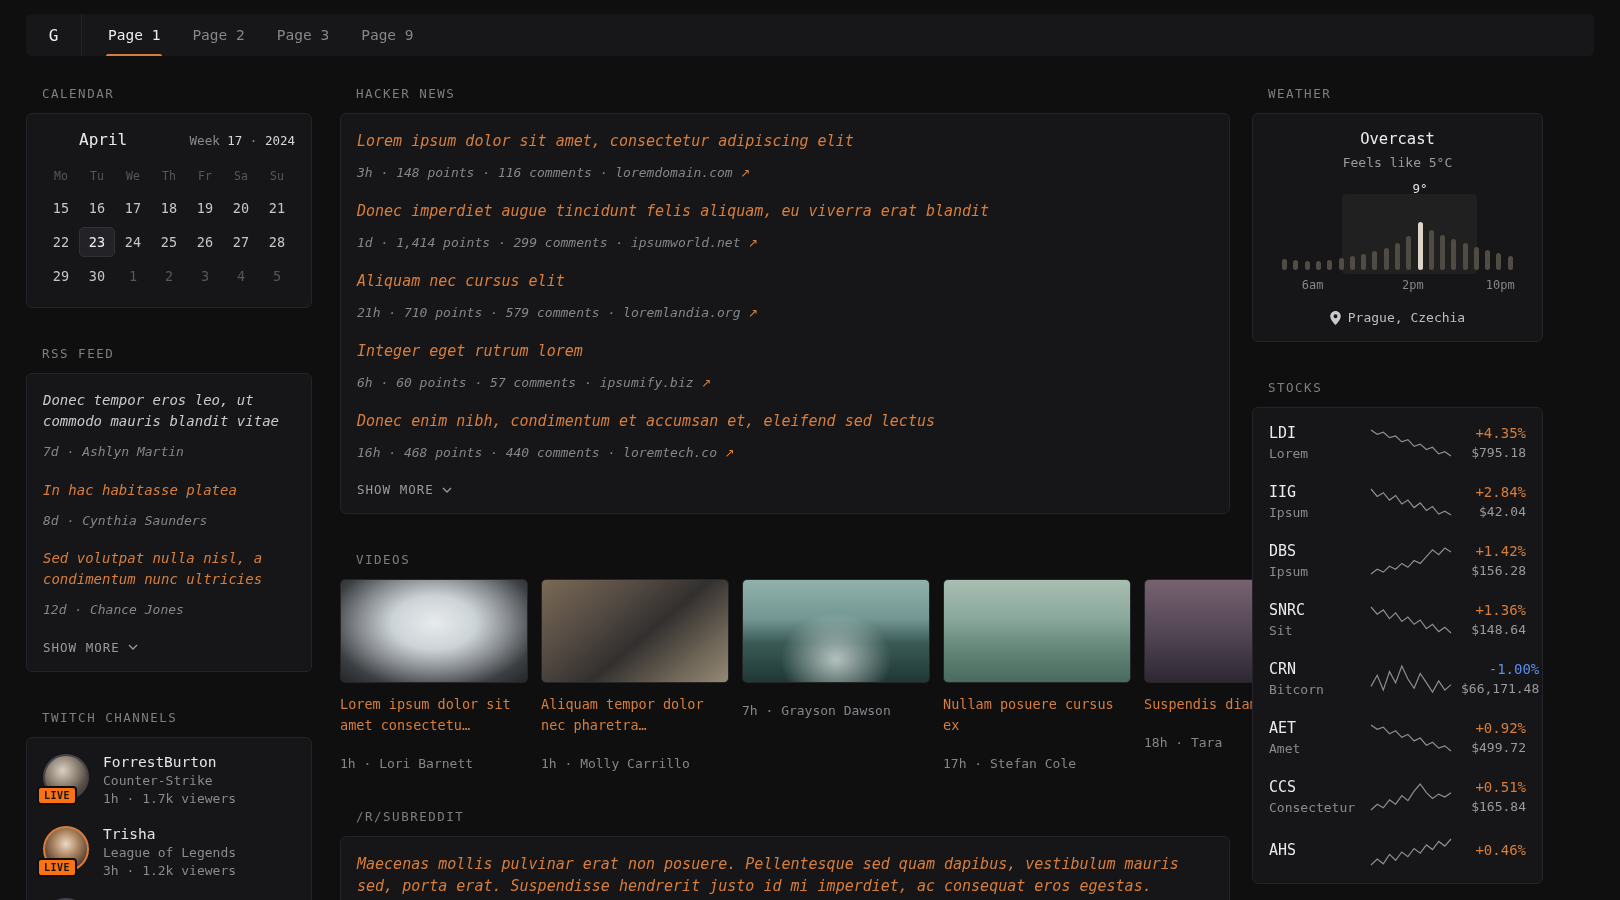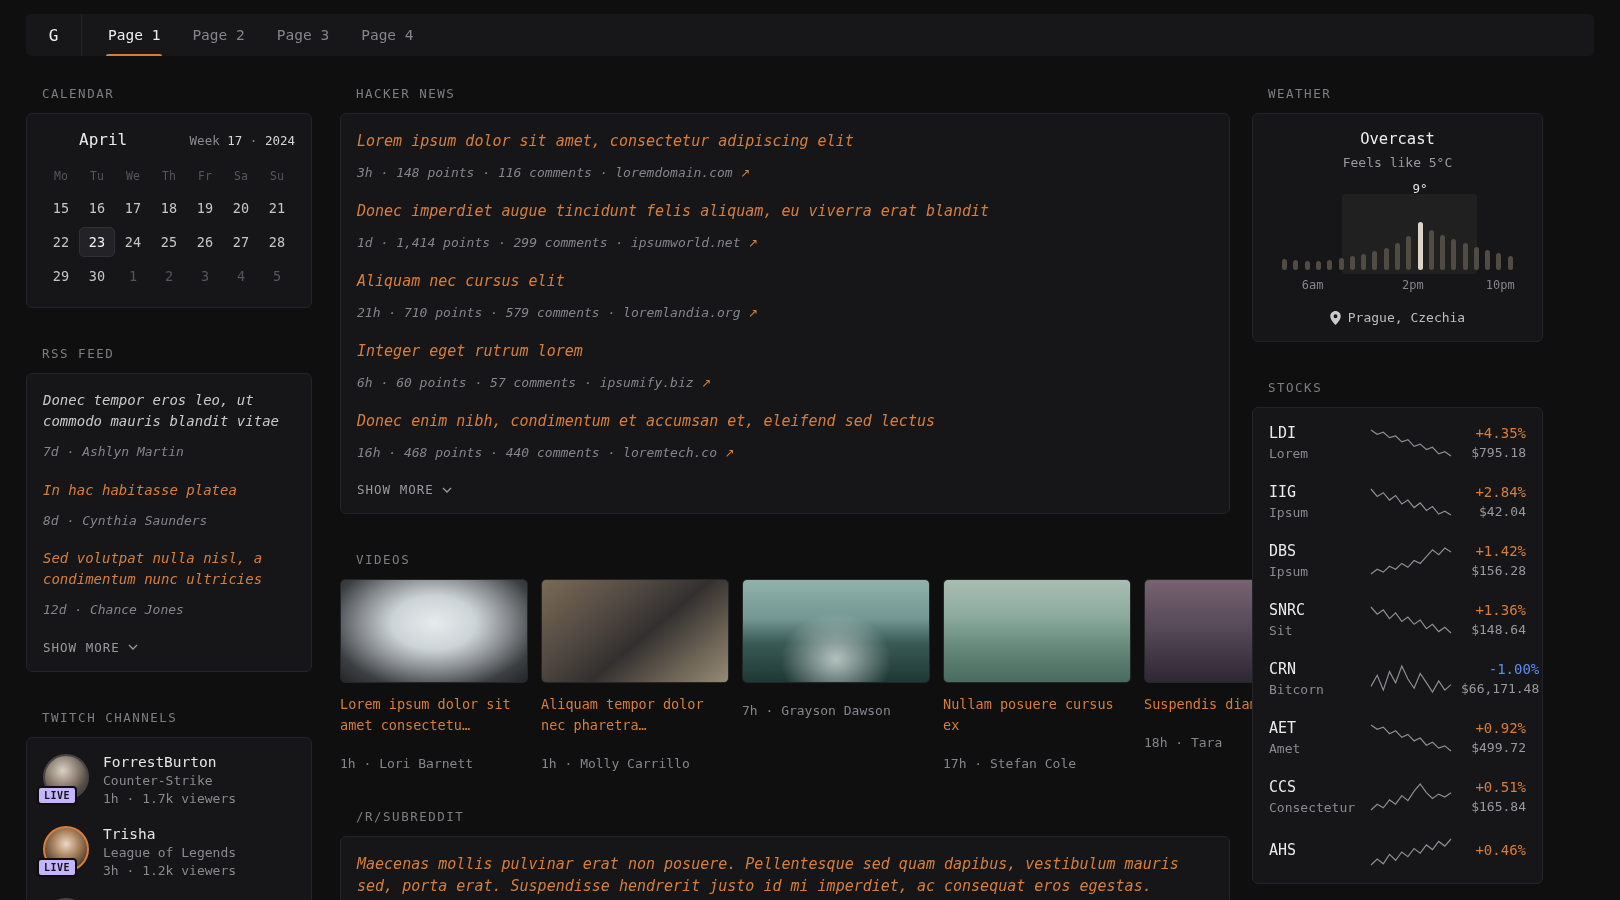--- a/index.html
+++ b/index.html
@@ -77,21 +77,21 @@
 
   
   .channel { display:flex; gap:14px; margin-bottom:20px; align-items:flex-start; }
   .avatar-wrap { position:relative; flex:none; }
   .avatar { width:46px; height:46px; border-radius:50%; border:2px solid #44444a; }
   .avatar.ring-accent { border-color:#d87e3d; }
   .av-0 { background:radial-gradient(circle at 42% 35%, #d9d0c5 0%, #9a8d7f 35%, #5a5047 65%, #2c2823 100%); }
   .av-1 { background:radial-gradient(circle at 50% 38%, #ecd9c6 0%, #b08a66 35%, #5e4332 70%, #2a211a 100%); }
   .av-2 { background:radial-gradient(circle at 50% 40%, #e3d9c8 0%, #97917f 40%, #4f4c44 75%, #2c2b27 100%); }
   .live-badge {
-    position:absolute; left:-6px; bottom:-5px; background:#c4b5fd; color:#141414;
+    position:absolute; left:-6px; bottom:-5px; background:#f97316; color:#141414;
     font-size:10px; font-weight:bold; letter-spacing:0.5px; padding:2px 5px;
     border-radius:4px; border:2px solid #0f0f10;
   }
   .live-badge:empty { display:none; }
   .channel-name { color:#e4e4e6; font-size:14.5px; cursor:pointer; }
   .channel-game, .channel-meta { color:#8a8a8e; font-size:13px; margin-top:3px; }
 
   
   .videos-row { display:flex; gap:13px; width:945px; overflow:hidden; }
   .video-card { width:188px; flex:none; cursor:pointer; }
@@ -142,21 +142,21 @@
 <body>
 
 <div class="page">
 
   <header class="topbar">
     <div class="logo">G</div>
     <nav class="tabs">
       <a class="tab active">Page 1</a>
       <a class="tab">Page 2</a>
       <a class="tab">Page 3</a>
-      <a class="tab">Page 4</a>
+      <a class="tab">Page 9</a>
     </nav>
   </header>
 
   <div class="columns">
 
     <div class="col-left">
 
       <div class="widget">
         <div class="widget-header">CALENDAR</div>
         <div class="card">

